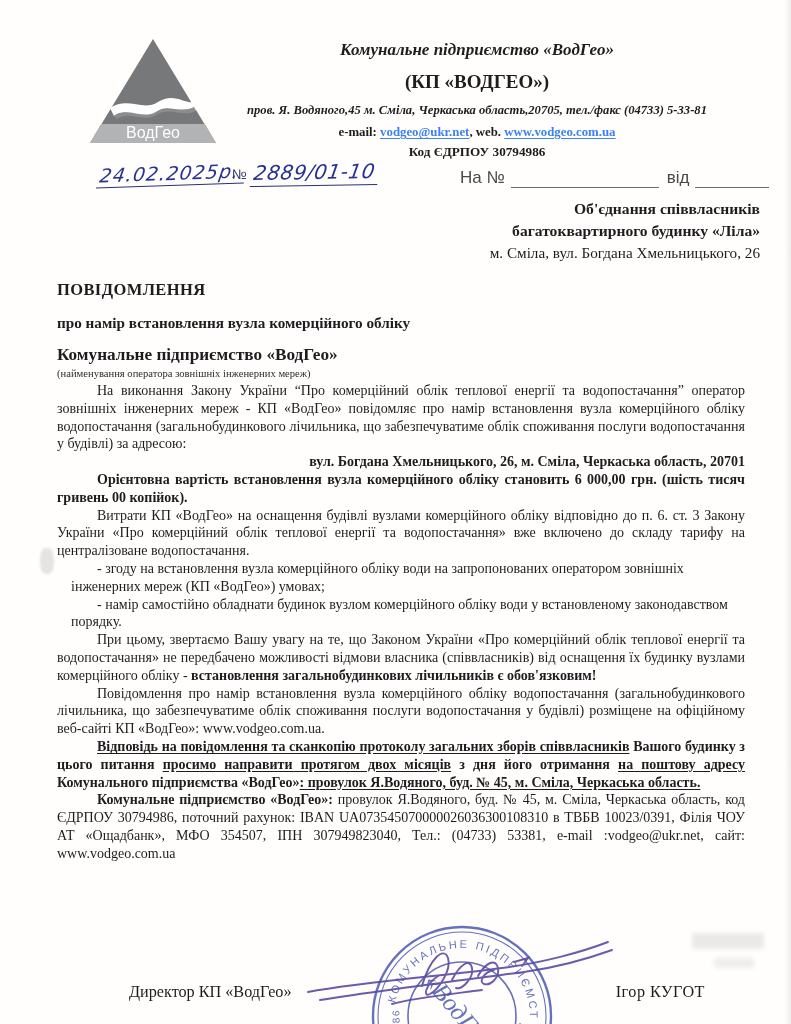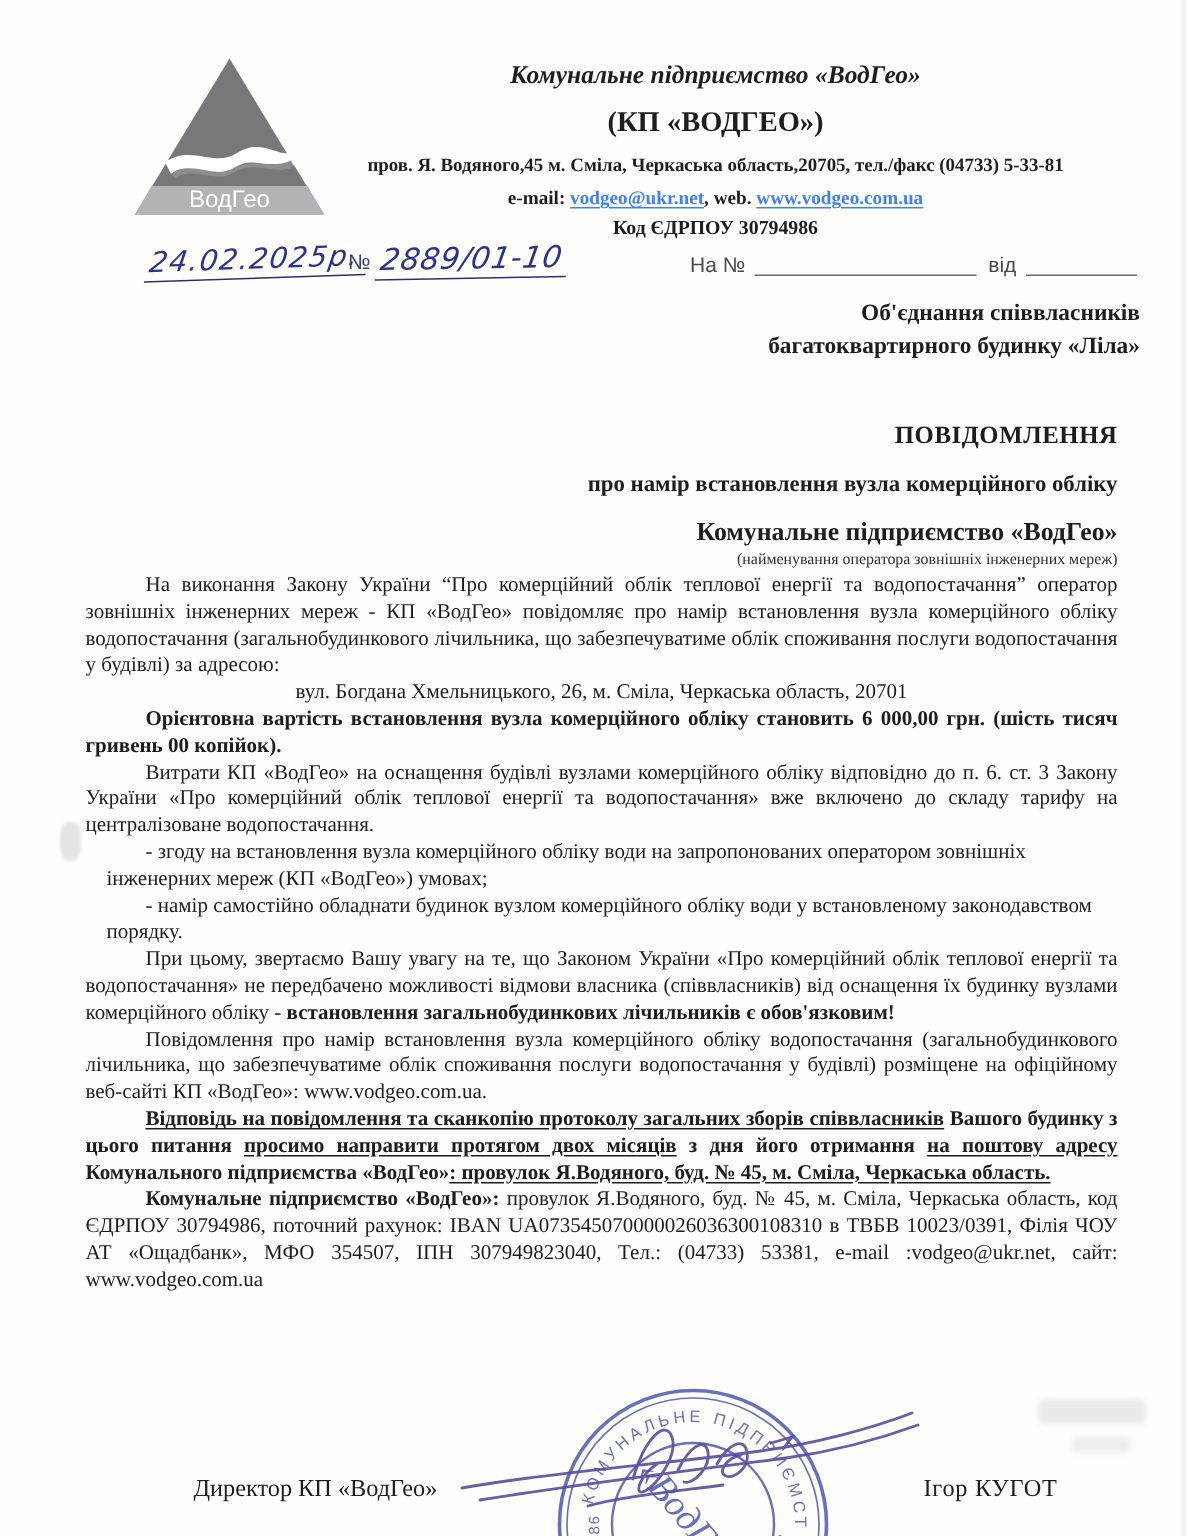--- a/index.html
+++ b/index.html
@@ -10,58 +10,58 @@
     font-family:"Liberation Serif", serif;
   }
   .b { font-weight:bold; }
   .u { text-decoration:underline; text-underline-offset:2px; }
 
   
   .logo { position:absolute; left:88px; top:36px; width:130px; height:110px; }
   .header-text { position:absolute; left:222px; top:40px; width:510px; text-align:center; }
   .h-org   { font-size:17px; font-weight:bold; font-style:italic; margin-bottom:11px; }
   .h-abbr  { font-size:19px; font-weight:bold; margin-bottom:10px; }
-  .h-addr  { font-size:12.6px; font-weight:bold; margin-bottom:7px; white-space:nowrap; }
+  .h-addr  { font-size:12.6px; font-weight:bold; margin-bottom:7px; white-space:nowrap;font-style:italic; }
   .h-mail  { font-size:12.8px; font-weight:bold; margin-bottom:4px; }
   .h-mail .lnk { text-decoration:underline; text-underline-offset:2px; color:#3b82f6; }
   .h-code  { font-size:13.2px; font-weight:bold; }
 
   
   .ref-row { position:absolute; left:0; top:160px; width:791px; height:34px; }
   .hw { font-family:"DejaVu Sans", sans-serif; font-style:italic; color:#27338f; }
   .hw-date {
     position:absolute; left:98px; top:2px; font-size:19px; letter-spacing:1px;
     transform:skewX(-10deg) rotate(-2deg); border-bottom:1.6px solid #2a2f73; padding:0 6px 1px 2px;
   }
   .hw-no { position:absolute; left:232px; top:6px; font-size:14px; color:#3a3f75; font-family:"Liberation Sans",sans-serif; }
   .hw-num {
     position:absolute; left:252px; top:0px; font-size:20px; letter-spacing:.5px;
     transform:skewX(-10deg) rotate(-1deg); border-bottom:1.6px solid #2a2f73; padding:0 4px 1px 2px;
   }
-  .na-group { position:absolute; left:460px; top:8px; font-family:"Liberation Sans",sans-serif; font-size:14px; color:#4a4a4a; }
+  .na-group { position:absolute; left:460px; top:8px; font-family:"Liberation Sans",sans-serif; font-size:17px; color:#4a4a4a; }
   .blank { display:inline-block; border-bottom:1.3px solid #6a6a6a; height:13px; vertical-align:bottom; }
   .blank.long { width:148px; margin:0 8px 0 6px; }
   .blank.short { width:74px; margin-left:6px; }
 
   
   .recipient { position:absolute; left:388px; top:198px; width:372px; text-align:right; line-height:22px; }
   .recipient .r1, .recipient .r2 { font-size:15.6px; font-weight:bold; }
   .recipient .r3 { font-size:15.2px; }
 
   
-  .titles { position:absolute; left:57px; top:280px; width:688px; text-align:right; }
+  .titles { position:absolute; left:57px; top:280px; width:688px; text-align:left; }
   .doc-title { font-size:16.5px; font-weight:bold; letter-spacing:.4px; }
   .doc-sub   { font-size:15.2px; font-weight:bold; margin-top:14px; }
   .operator  { font-size:17.2px; font-weight:bold; margin-top:13px; }
   .op-caption{ font-size:10.6px; margin-top:3px; color:#2c2c2e; }
 
   
   .body { position:absolute; left:57px; top:382px; width:688px; font-size:14px; line-height:17.8px; text-align:justify; }
   .para { text-indent:40px; }
-  .center-line { text-align:center; text-indent:0; font-weight:normal; }
+  .center-line { text-align:right; text-indent:0; font-weight:bold; }
   .bullet { text-align:left; padding-left:14px; text-indent:26px; }
 
   
   .sig-row { position:absolute; left:57px; top:975px; width:688px; font-size:16.2px; }
   .sig-left  { position:absolute; left:72px; top:8px; }
   .sig-right { position:absolute; right:40px; top:8px; letter-spacing:.5px; }
 
   
   .stamp { position:absolute; left:366px; top:920px; opacity:.82; pointer-events:none; }
   .ink-sign { position:absolute; left:302px; top:928px; pointer-events:none; opacity:.9; }
@@ -98,20 +98,21 @@
   <div class="ref-row">
     <span class="hw hw-date">24.02.2025р.</span>
     <span class="hw-no">№</span>
     <span class="hw hw-num">2889/01-10</span>
     <span class="na-group"><span>На №</span><span class="blank long"></span><span>від</span><span class="blank short"></span></span>
   </div>
 
   <div class="recipient">
     <div class="r1">Об'єднання співвласників</div>
     <div class="r2">багатоквартирного будинку «Ліла»</div>
+    <div class="r3">м. Сміла, вул. Богдана Хмельницького, 26</div>
   </div>
 
   <div class="titles">
     <div class="doc-title">ПОВІДОМЛЕННЯ</div>
     <div class="doc-sub">про намір встановлення вузла комерційного обліку</div>
     <div class="operator">Комунальне підприємство «ВодГео»</div>
     <div class="op-caption">(найменування оператора зовнішніх інженерних мереж)</div>
   </div>
 
   <div class="body">

